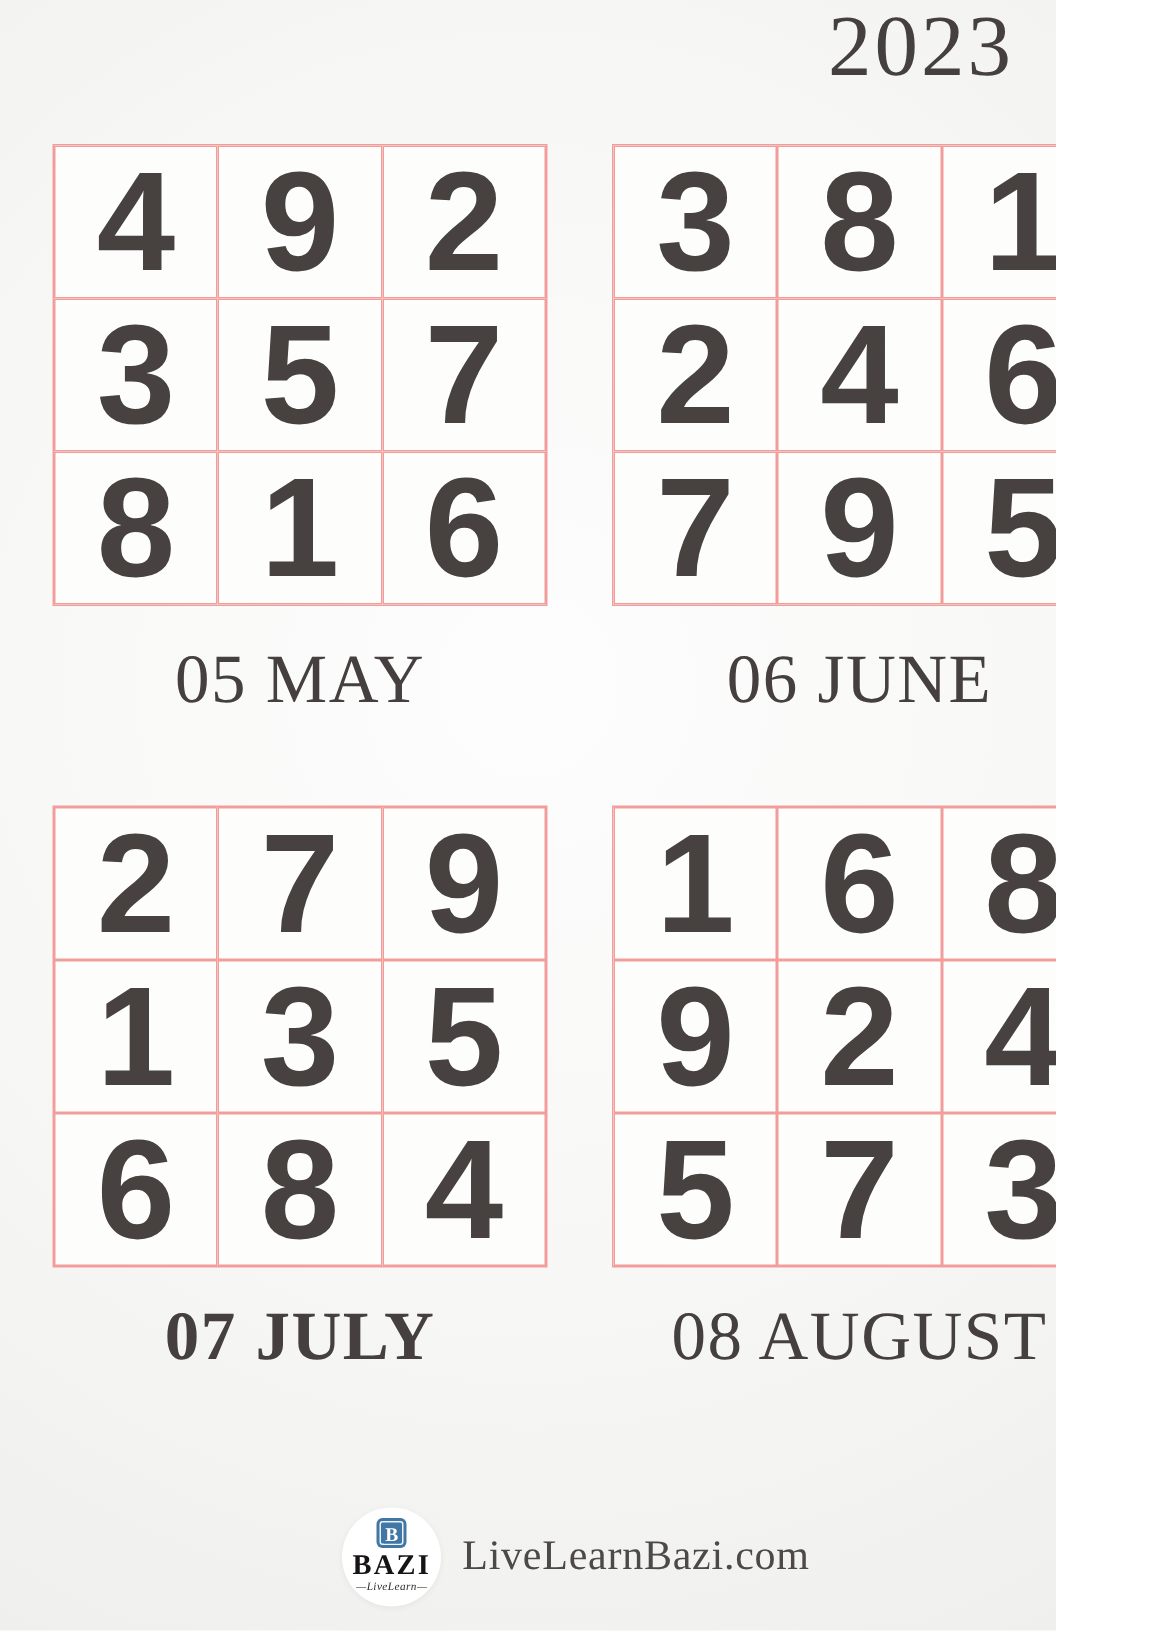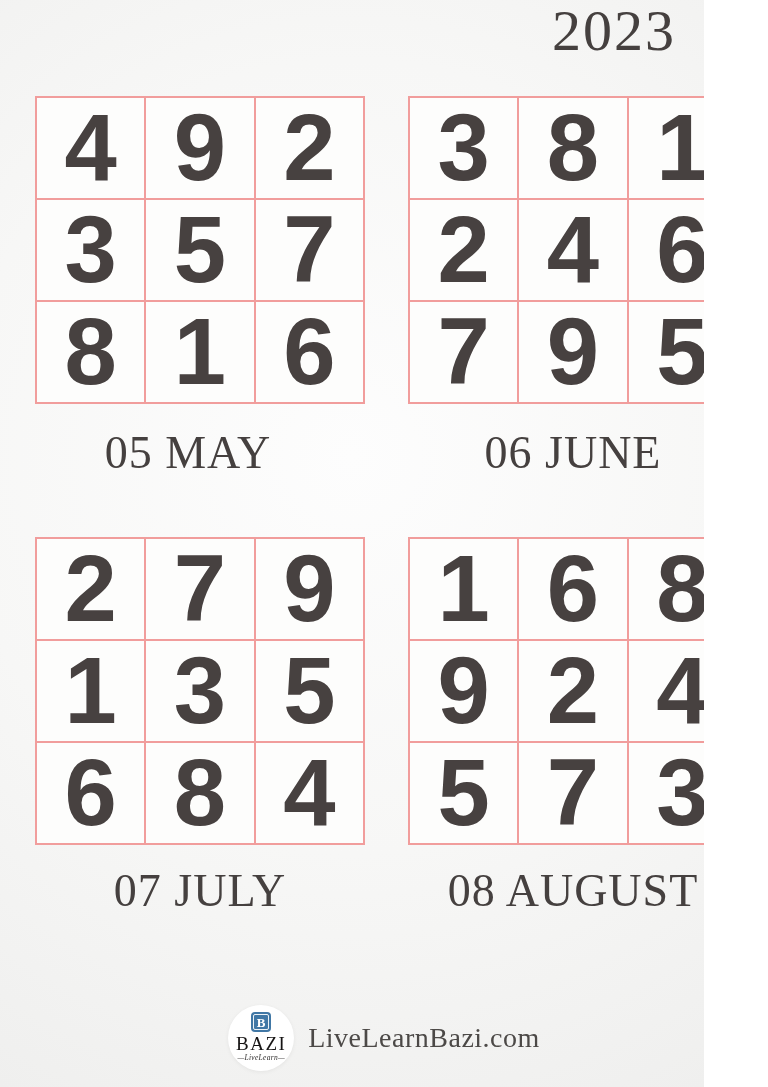--- a/index.html
+++ b/index.html
@@ -38,23 +38,23 @@
     color:#474140;
     background:#fdfdfc;
     line-height:1;
   }
   .month-label{
     position:absolute;width:330px;
     text-align:center;
     font-size:46px;line-height:1;letter-spacing:1px;
     color:#45403f;
   }
-  .l1{left:23px;top:430px;}
+  .l1{left:35px;top:430px;}
   .l2{left:408px;top:430px;text-align:center;}
-  .l3{left:35px;top:868px;}
+  .l3{left:35px;top:868px;font-weight:bold;}
   .l4{left:408px;top:868px;}
   .footer{
     position:absolute;left:0;top:1005px;width:768px;
     display:flex;align-items:center;justify-content:center;gap:14px;
   }
   .logo-circle{
     width:66px;height:66px;border-radius:50%;
     background:#ffffff;
     box-shadow:0 1px 4px rgba(0,0,0,0.06);
     display:flex;flex-direction:column;align-items:center;justify-content:center;
@@ -70,21 +70,21 @@
     content:"";position:absolute;inset:2px;
     border:1px solid rgba(255,255,255,0.9);
     border-radius:2px;
   }
   .logo-b-letter{
     position:relative;
     color:#ffffff;background:#4077a5;
     font-weight:700;font-size:13px;line-height:1;padding:0 1px;
   }
   .logo-bazi{
-    font-weight:400;font-size:19px;line-height:1;
+    font-weight:700;font-size:19px;line-height:1;
     letter-spacing:1.5px;color:#161414;
   }
   .logo-sub{
     font-style:italic;font-size:7.5px;line-height:1.4;
     color:#2e2c2b;letter-spacing:0.3px;
   }
   .website{
     font-size:28px;color:#4c4947;letter-spacing:0.5px;
   }
 </style>

